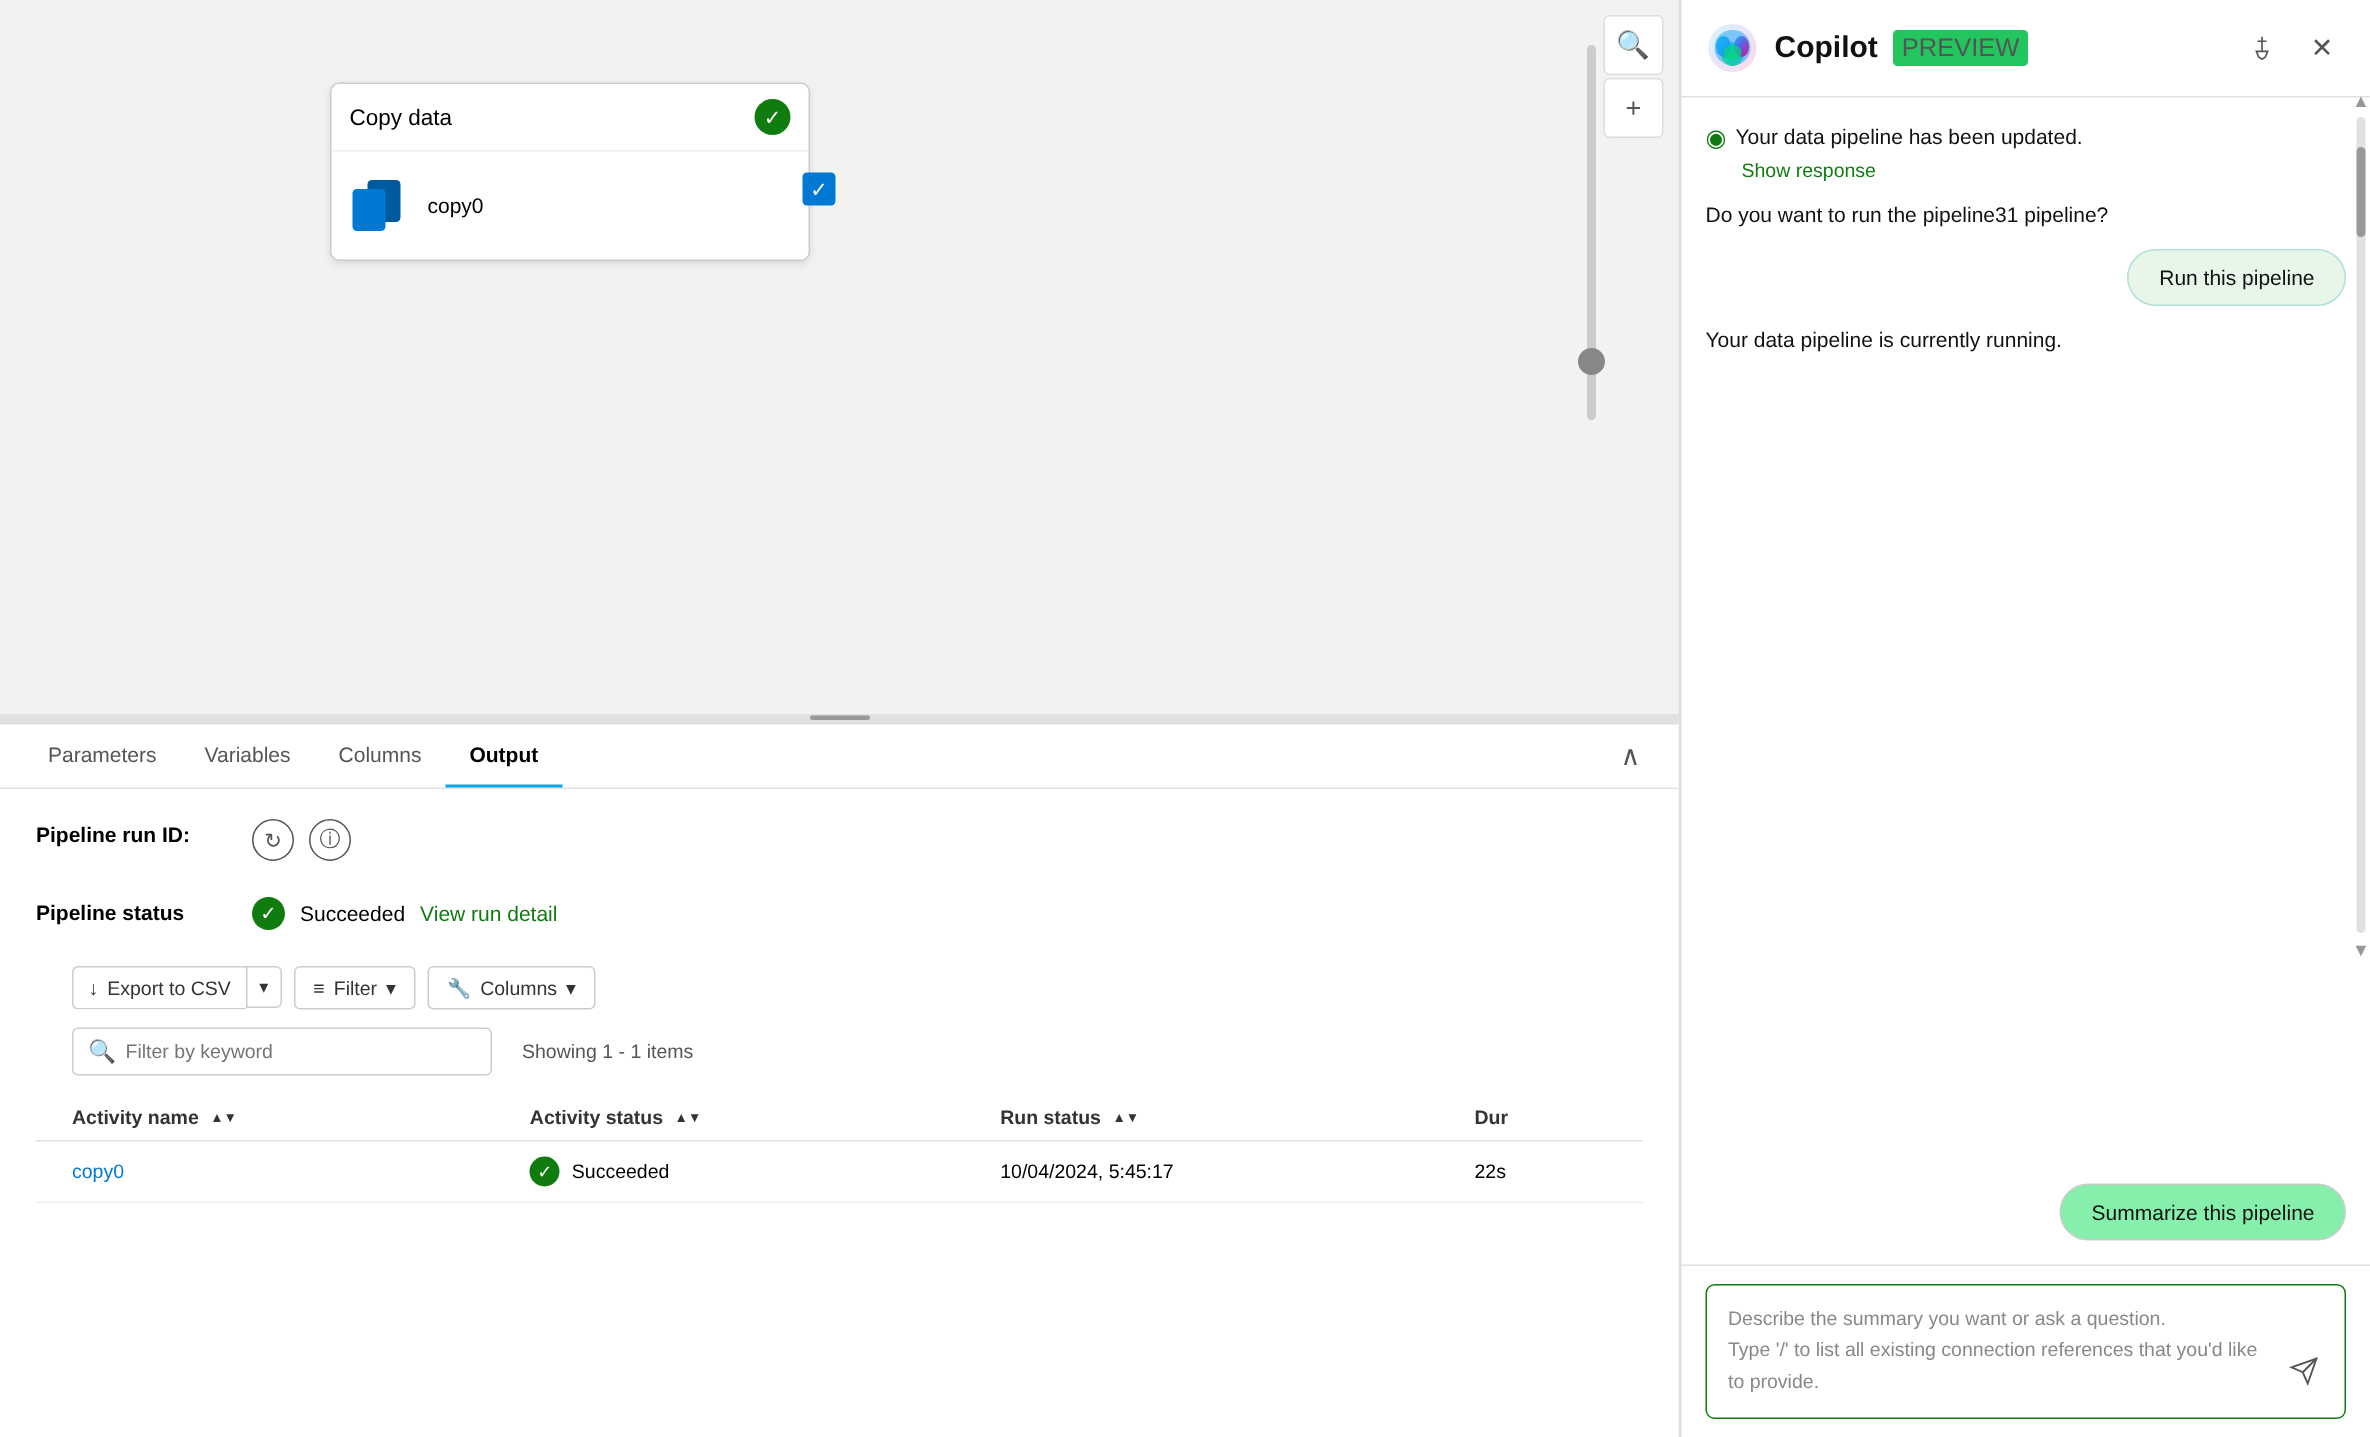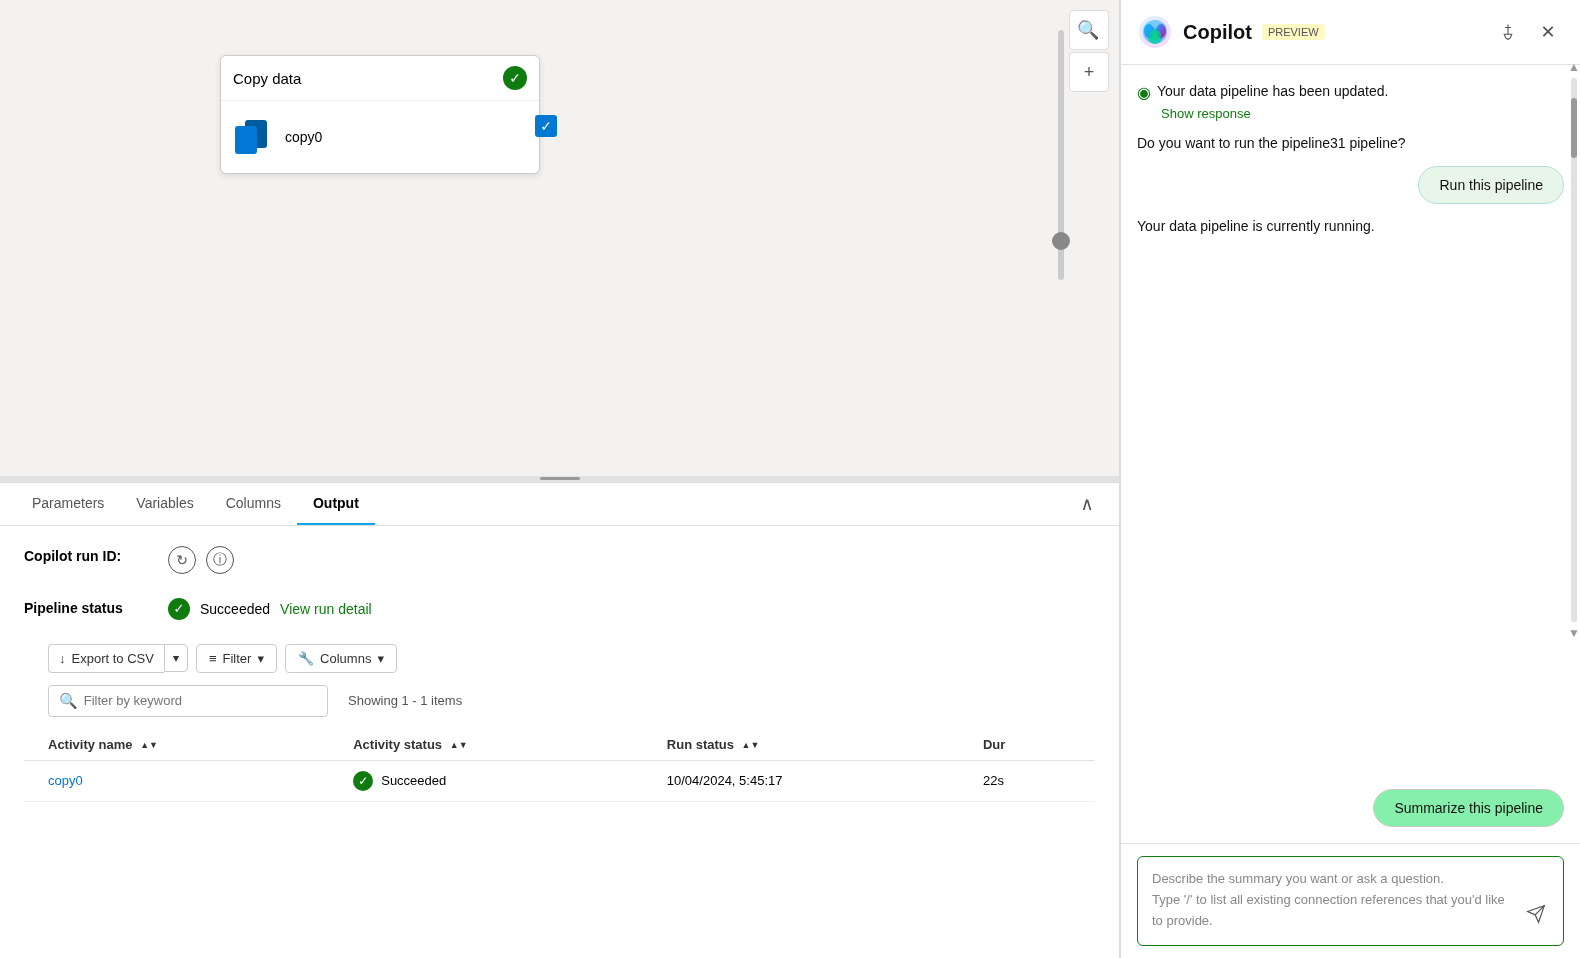--- a/index.html
+++ b/index.html
@@ -431,23 +431,23 @@
     .copilot-logo {
       width: 36px;
       height: 36px;
     }
     .copilot-title {
       font-size: 20px;
       font-weight: 600;
       color: #111;
     }
     .preview-badge {
-      font-size: 11px;
+      font-size: 17px;
       color: #555;
-      background: #fef9c3;
+      background: #22c55e;
       padding: 2px 6px;
       border-radius: 3px;
       font-weight: 500;
     }
     .copilot-header-actions {
       margin-left: auto;
       display: flex;
       gap: 8px;
     }
     .header-icon-btn {
@@ -635,21 +635,21 @@
       <div class="tab-item">Parameters</div>
       <div class="tab-item">Variables</div>
       <div class="tab-item">Columns</div>
       <div class="tab-item active">Output</div>
       <div class="tabs-collapse-btn">∧</div>
     </div>
 
     <div class="output-content">
 
       <div class="pipeline-info-row">
-        <div class="pipeline-label">Copilot run ID:</div>
+        <div class="pipeline-label">Pipeline run ID:</div>
         <div class="pipeline-value">
           <div class="refresh-btn">↻</div>
           <div class="info-btn">ⓘ</div>
         </div>
       </div>
 
       <div class="pipeline-info-row">
         <div class="pipeline-label">Pipeline status</div>
         <div class="pipeline-value">
           <div class="status-check">✓</div>

